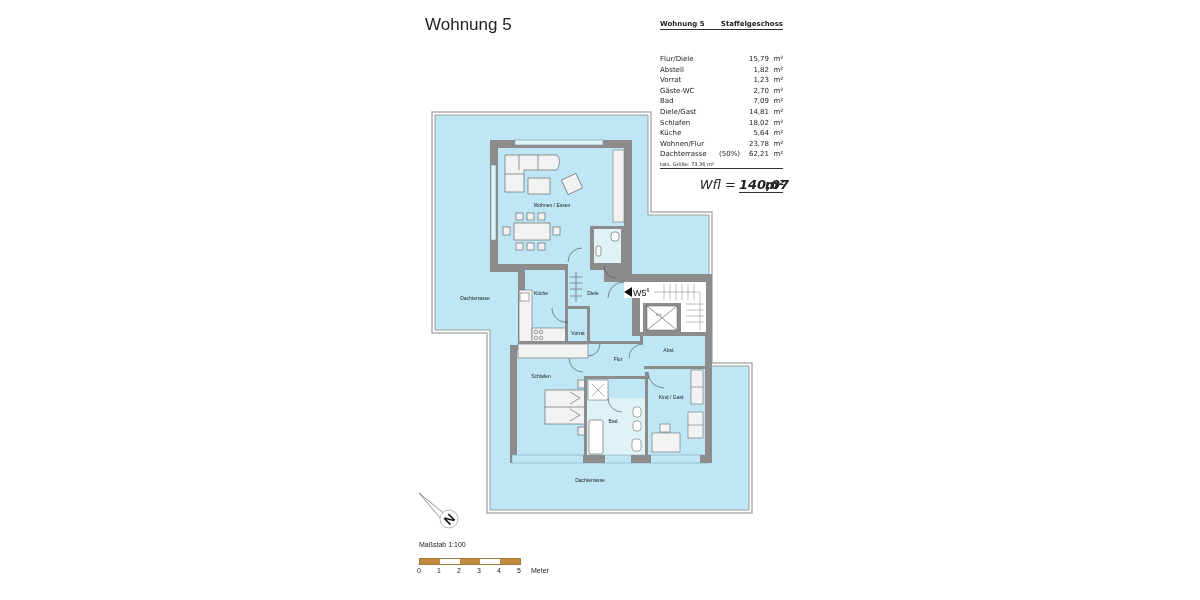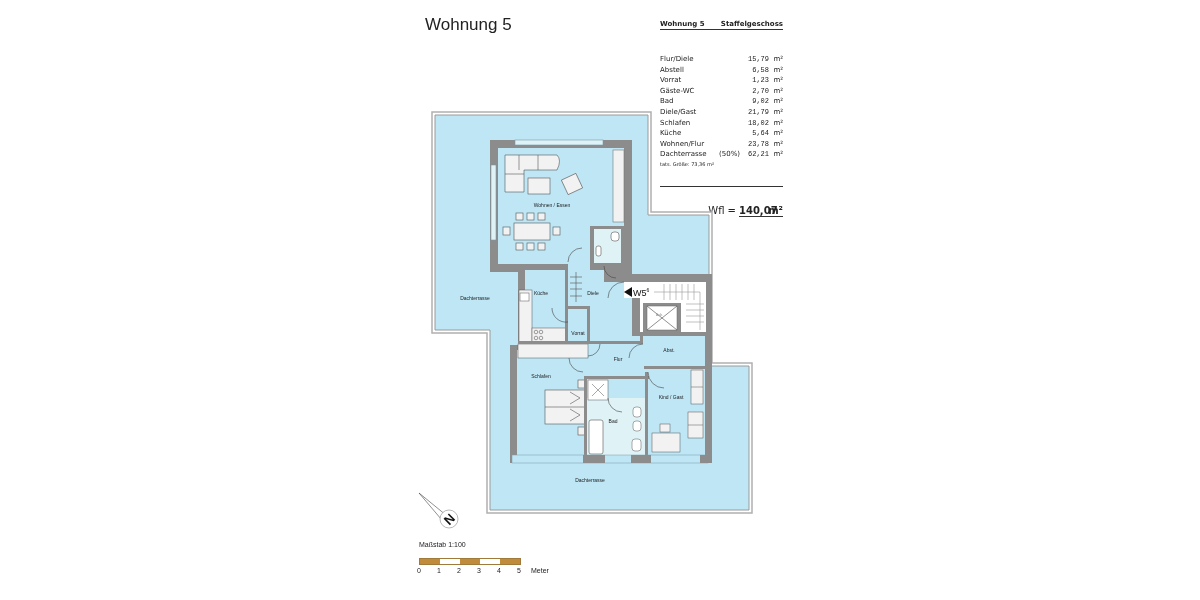--- a/index.html
+++ b/index.html
@@ -1,27 +1,27 @@
 <!DOCTYPE html>
 <html><head>
 <meta charset="utf-8">
 <style>
   html,body{margin:0;padding:0;background:#ffffff;}
   body{width:1200px;height:600px;position:relative;overflow:hidden;font-family:"Liberation Sans",sans-serif;color:#222;}
   .title{position:absolute;left:425px;top:15px;font-size:17px;color:#222;}
   .tbl{position:absolute;left:660px;top:20px;width:123px;font-family:"DejaVu Sans",sans-serif;font-size:7px;color:#222;}
   .tbl .head{display:flex;justify-content:space-between;font-weight:bold;border-bottom:1px solid #333;padding-bottom:1px;}
-  .tbl .rows{margin-top:24px;border-bottom:1px solid #333;padding-bottom:18px;}
+  .tbl .rows{margin-top:24px;border-bottom:1px solid #333;padding-bottom:0;}
   .tbl .row{display:flex;height:10.6px;line-height:10.6px;}
   .tbl .row .n{flex:1;}
   .tbl .row .p{width:20px;}
-  .tbl .row .v{width:30px;text-align:right;font-family:Liberation Mono, monospace;}
+  .tbl .row .v{width:30px;text-align:right;}
   .tbl .row .u{width:14px;text-align:right;}
   .tbl .note{font-size:5px;height:8px;line-height:8px;}
-  .tbl .total{display:flex;justify-content:flex-end;margin-top:18px;font-size:10px;}
+  .tbl .total{display:flex;justify-content:flex-end;margin-top:8px;font-size:13px;font-style:italic;}
   .tbl .total .tv{font-weight:bold;border-bottom:1px solid #333;width:26px;text-align:right;margin-left:3px;}
   .tbl .total .tu{font-weight:bold;border-bottom:1px solid #333;width:18px;text-align:right;}
   svg text{font-family:"Liberation Sans",sans-serif;}
   .scale{position:absolute;left:419px;top:541px;font-size:7px;color:#222;}
   .scalebar{position:absolute;left:419px;top:558px;display:flex;border:1px solid #a07a3a;}
   .scalebar div{width:20px;height:5px;}
   .ticks{position:absolute;left:417px;top:567px;font-size:7px;width:140px;}
   .ticks span{position:absolute;}
 </style>
 </head>
@@ -37,45 +37,45 @@
   <div class="rows">
     <div class="row">
         <span class="n">Flur/Diele</span>
         <span class="p"></span>
         <span class="v">15,79</span>
         <span class="u">m²</span>
       </div>
     <div class="row">
         <span class="n">Abstell</span>
         <span class="p"></span>
-        <span class="v">6,58</span>
+        <span class="v">1,82</span>
         <span class="u">m²</span>
       </div>
     <div class="row">
         <span class="n">Vorrat</span>
         <span class="p"></span>
         <span class="v">1,23</span>
         <span class="u">m²</span>
       </div>
     <div class="row">
         <span class="n">Gäste-WC</span>
         <span class="p"></span>
         <span class="v">2,70</span>
         <span class="u">m²</span>
       </div>
     <div class="row">
         <span class="n">Bad</span>
         <span class="p"></span>
-        <span class="v">9,02</span>
+        <span class="v">7,09</span>
         <span class="u">m²</span>
       </div>
     <div class="row">
         <span class="n">Diele/Gast</span>
         <span class="p"></span>
-        <span class="v">21,79</span>
+        <span class="v">14,81</span>
         <span class="u">m²</span>
       </div>
     <div class="row">
         <span class="n">Schlafen</span>
         <span class="p"></span>
         <span class="v">18,02</span>
         <span class="u">m²</span>
       </div>
     <div class="row">
         <span class="n">Küche</span>

